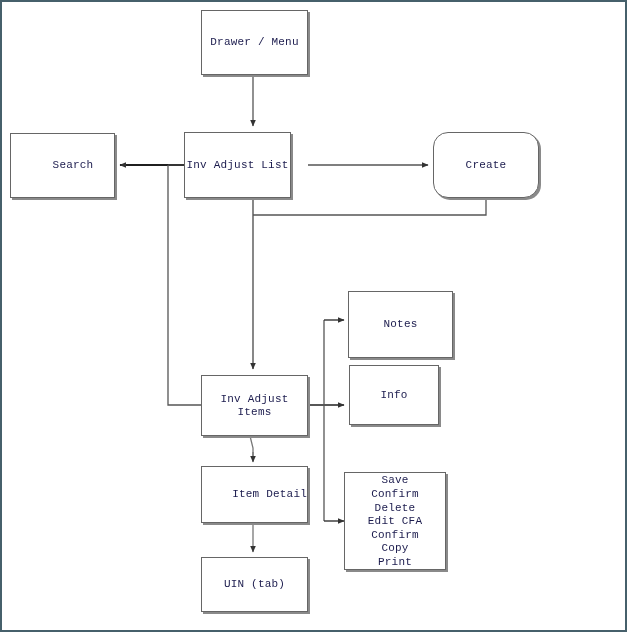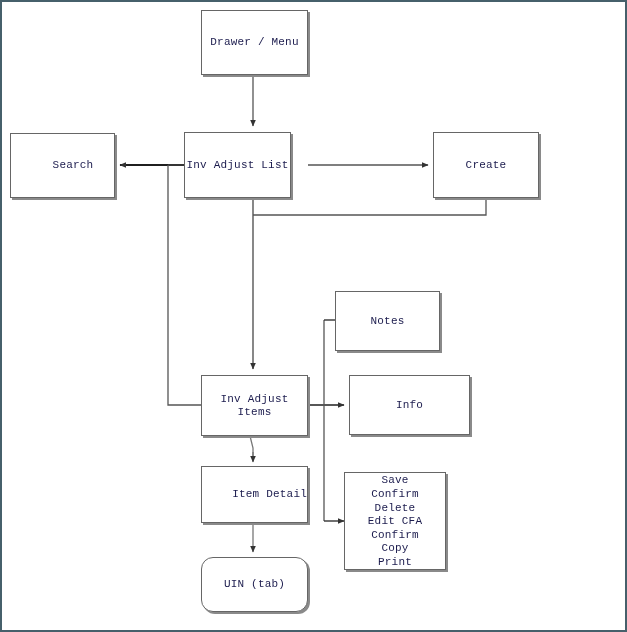--- a/index.html
+++ b/index.html
@@ -127,49 +127,49 @@
   </div>
 
   <div class="node" style="left:8px; top:131px; width:105px; height:65px;padding-left:21px;">
     <span class="node-label">Search</span>
   </div>
 
   <div class="node" style="left:182px; top:130px; width:107px; height:66px;">
     <span class="node-label">Inv Adjust List</span>
   </div>
 
-  <div class="node" style="left:431px; top:130px; width:106px; height:66px;">
+  <div class="node" style="left:431px; top:130px; width:106px; height:66px;border-radius:15px;">
     <span class="node-label">Create</span>
   </div>
 
-  <div class="node" style="left:333px; top:289px; width:105px; height:60px;">
+  <div class="node" style="left:346px; top:289px; width:105px; height:67px;">
     <span class="node-label">Notes</span>
   </div>
 
   <div class="node" style="left:199px; top:373px; width:107px; height:61px;">
     <span class="node-label">Inv Adjust Items</span>
   </div>
 
-  <div class="node" style="left:347px; top:373px; width:121px; height:60px;">
+  <div class="node" style="left:347px; top:363px; width:90px; height:60px;">
     <span class="node-label">Info</span>
   </div>
 
   <div class="node" style="left:199px; top:464px; width:107px; height:57px;justify-content:flex-end;">
     <span class="node-label">Item Detail</span>
   </div>
 
   <div class="node action-node" style="left:342px; top:470px; width:102px; height:98px;">
     <ul class="action-list">
       <li>Save</li>
       <li>Confirm</li>
       <li>Delete</li>
       <li>Edit CFA</li>
       <li>Confirm</li>
       <li>Copy</li>
       <li>Print</li>
     </ul>
   </div>
 
-  <div class="node" style="left:199px; top:555px; width:107px; height:55px;border-radius:12px;">
+  <div class="node" style="left:199px; top:555px; width:107px; height:55px;">
     <span class="node-label">UIN (tab)</span>
   </div>
 
 </div>
 
 </body></html>

